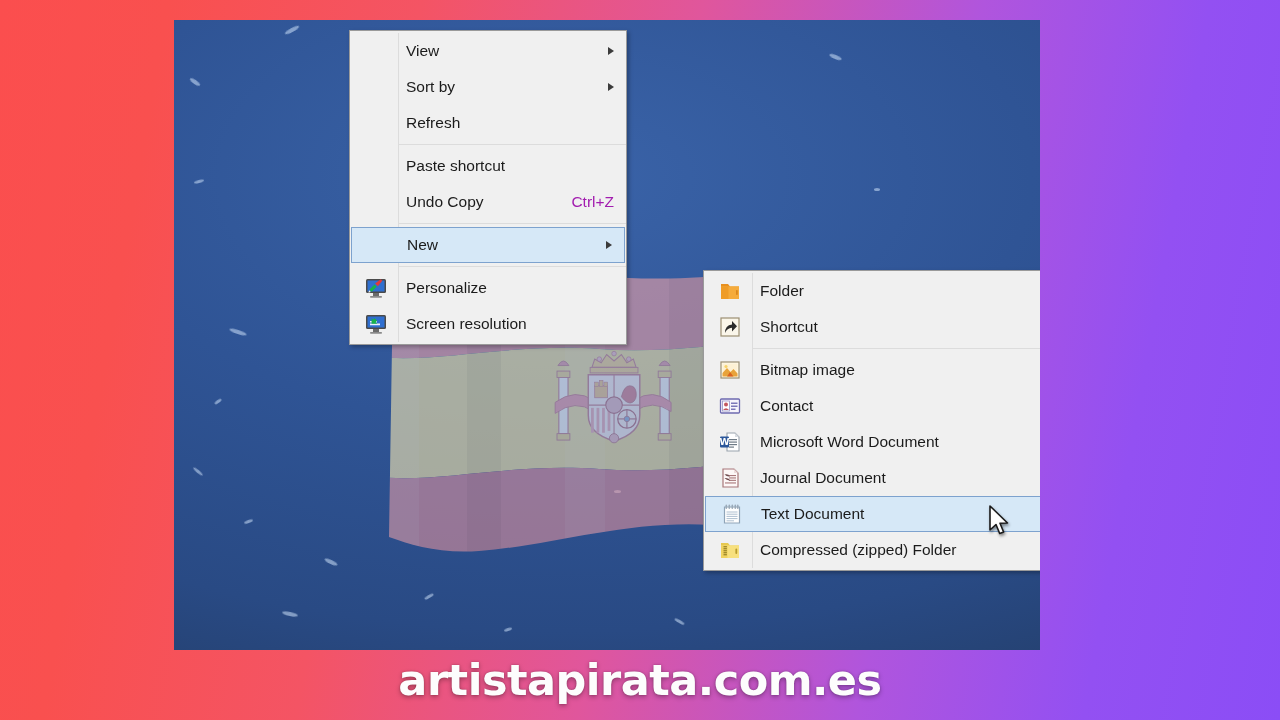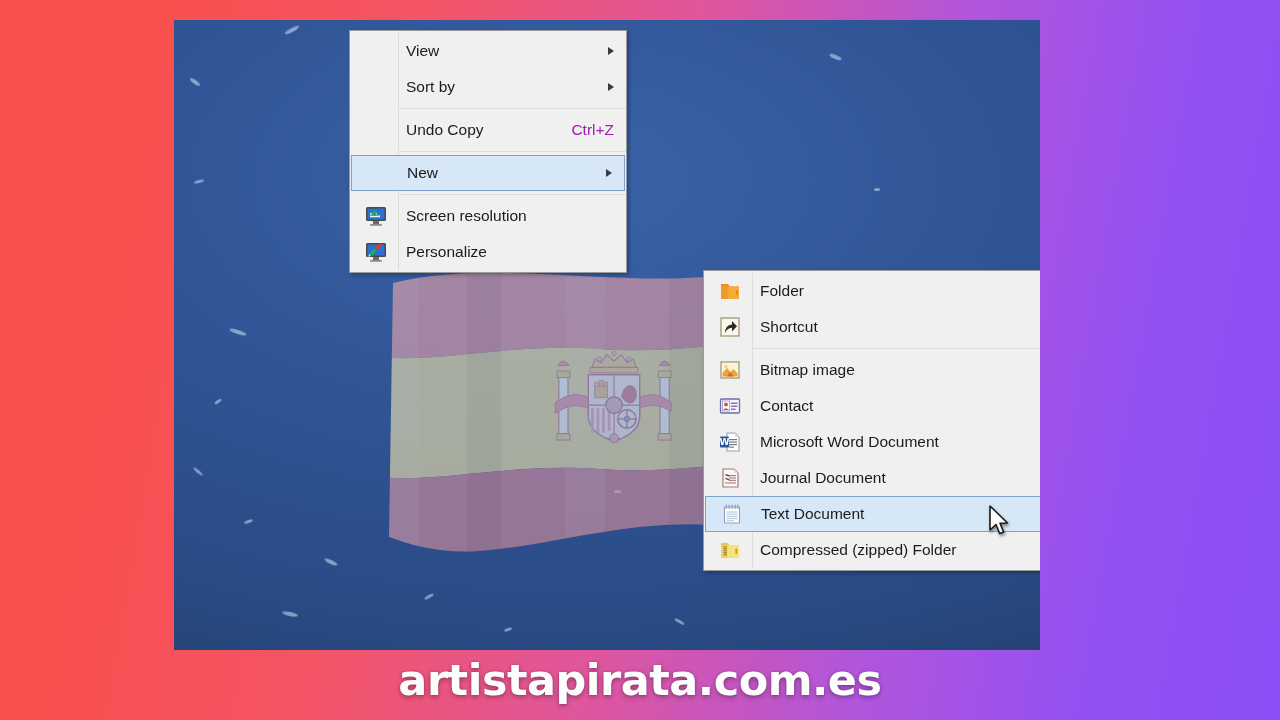--- a/index.html
+++ b/index.html
@@ -253,62 +253,68 @@
       <div class="mi">
         <span class="label">View</span>
         <span class="arrow"></span>
       </div>
 
       <div class="mi">
         <span class="label">Sort by</span>
         <span class="arrow"></span>
       </div>
 
+      <div class="mi">
+        <span class="label">Refresh</span>
+      </div>
 
       <div class="sep"></div>
 
 
+      <div class="mi">
+        <span class="label">Paste shortcut</span>
+      </div>
 
       <div class="mi">
         <span class="label">Undo Copy</span>
         <span class="accel">Ctrl+Z</span>
       </div>
 
       <div class="sep"></div>
 
       <div class="mi sel">
         <span class="label">New</span>
         <span class="arrow"></span>
       </div>
 
       <div class="sep"></div>
-
-      <div class="mi">
-        <svg class="ico" viewBox="0 0 24 24">
-          <rect x="2" y="3" width="20" height="14" rx="1.5" fill="#4a4a4a"></rect>
-          <rect x="3.5" y="4.5" width="17" height="11" fill="#2f6fd0"></rect>
-          <path d="M6 9 h7 v1.6 H6z M6 11.6 h10 v1.6 H6z" fill="#ffffff" opacity="0.9"></path>
-          <path d="M8 6 l4 4 l-2.2 0 l0 2 l-3.6 0 l0 -2 l-2.2 0z" fill="#17b34a" transform="rotate(225 9 9)"></path>
-          <rect x="9" y="17" width="6" height="3" fill="#6b6b6b"></rect>
-          <rect x="6" y="20" width="12" height="1.8" rx="0.8" fill="#8a8a8a"></rect>
-        </svg>
-        <span class="label">Screen resolution</span>
-      </div>
 
       <div class="mi">
         <svg class="ico" viewBox="0 0 24 24">
           <rect x="2" y="3" width="20" height="14" rx="1.5" fill="#4a4a4a"></rect>
           <rect x="3.5" y="4.5" width="17" height="11" fill="#2f6fd0"></rect>
           <path d="M5.5 13.5 l5 -5 l2.2 2.2 l-5 5 z" fill="#17b34a"></path>
           <path d="M11.2 7.6 l5.5 -4.4 l1.6 1.6 l-4.4 5.5 z" fill="#e03a3a"></path>
           <path d="M5.2 14.3 l-0.8 2.4 l2.4 -0.8 z" fill="#f2f2f2"></path>
           <rect x="9" y="17" width="6" height="3" fill="#6b6b6b"></rect>
           <rect x="6" y="20" width="12" height="1.8" rx="0.8" fill="#8a8a8a"></rect>
         </svg>
         <span class="label">Personalize</span>
+      </div>
+
+      <div class="mi">
+        <svg class="ico" viewBox="0 0 24 24">
+          <rect x="2" y="3" width="20" height="14" rx="1.5" fill="#4a4a4a"></rect>
+          <rect x="3.5" y="4.5" width="17" height="11" fill="#2f6fd0"></rect>
+          <path d="M6 9 h7 v1.6 H6z M6 11.6 h10 v1.6 H6z" fill="#ffffff" opacity="0.9"></path>
+          <path d="M8 6 l4 4 l-2.2 0 l0 2 l-3.6 0 l0 -2 l-2.2 0z" fill="#17b34a" transform="rotate(225 9 9)"></path>
+          <rect x="9" y="17" width="6" height="3" fill="#6b6b6b"></rect>
+          <rect x="6" y="20" width="12" height="1.8" rx="0.8" fill="#8a8a8a"></rect>
+        </svg>
+        <span class="label">Screen resolution</span>
       </div>
     </div>
 
     <div class="menu" id="sub-menu" style="left:489px;top:250px;">
       <div class="gutter-line"></div>
 
       <div class="mi">
         <svg class="ico" viewBox="0 0 24 24">
           <path d="M3 5 h7 l2 2.4 h9 v12.6 h-18 z" fill="#e8901f"></path>
           <path d="M3 7.4 h18 v12.6 h-18 z" fill="#f5ab3c"></path>

